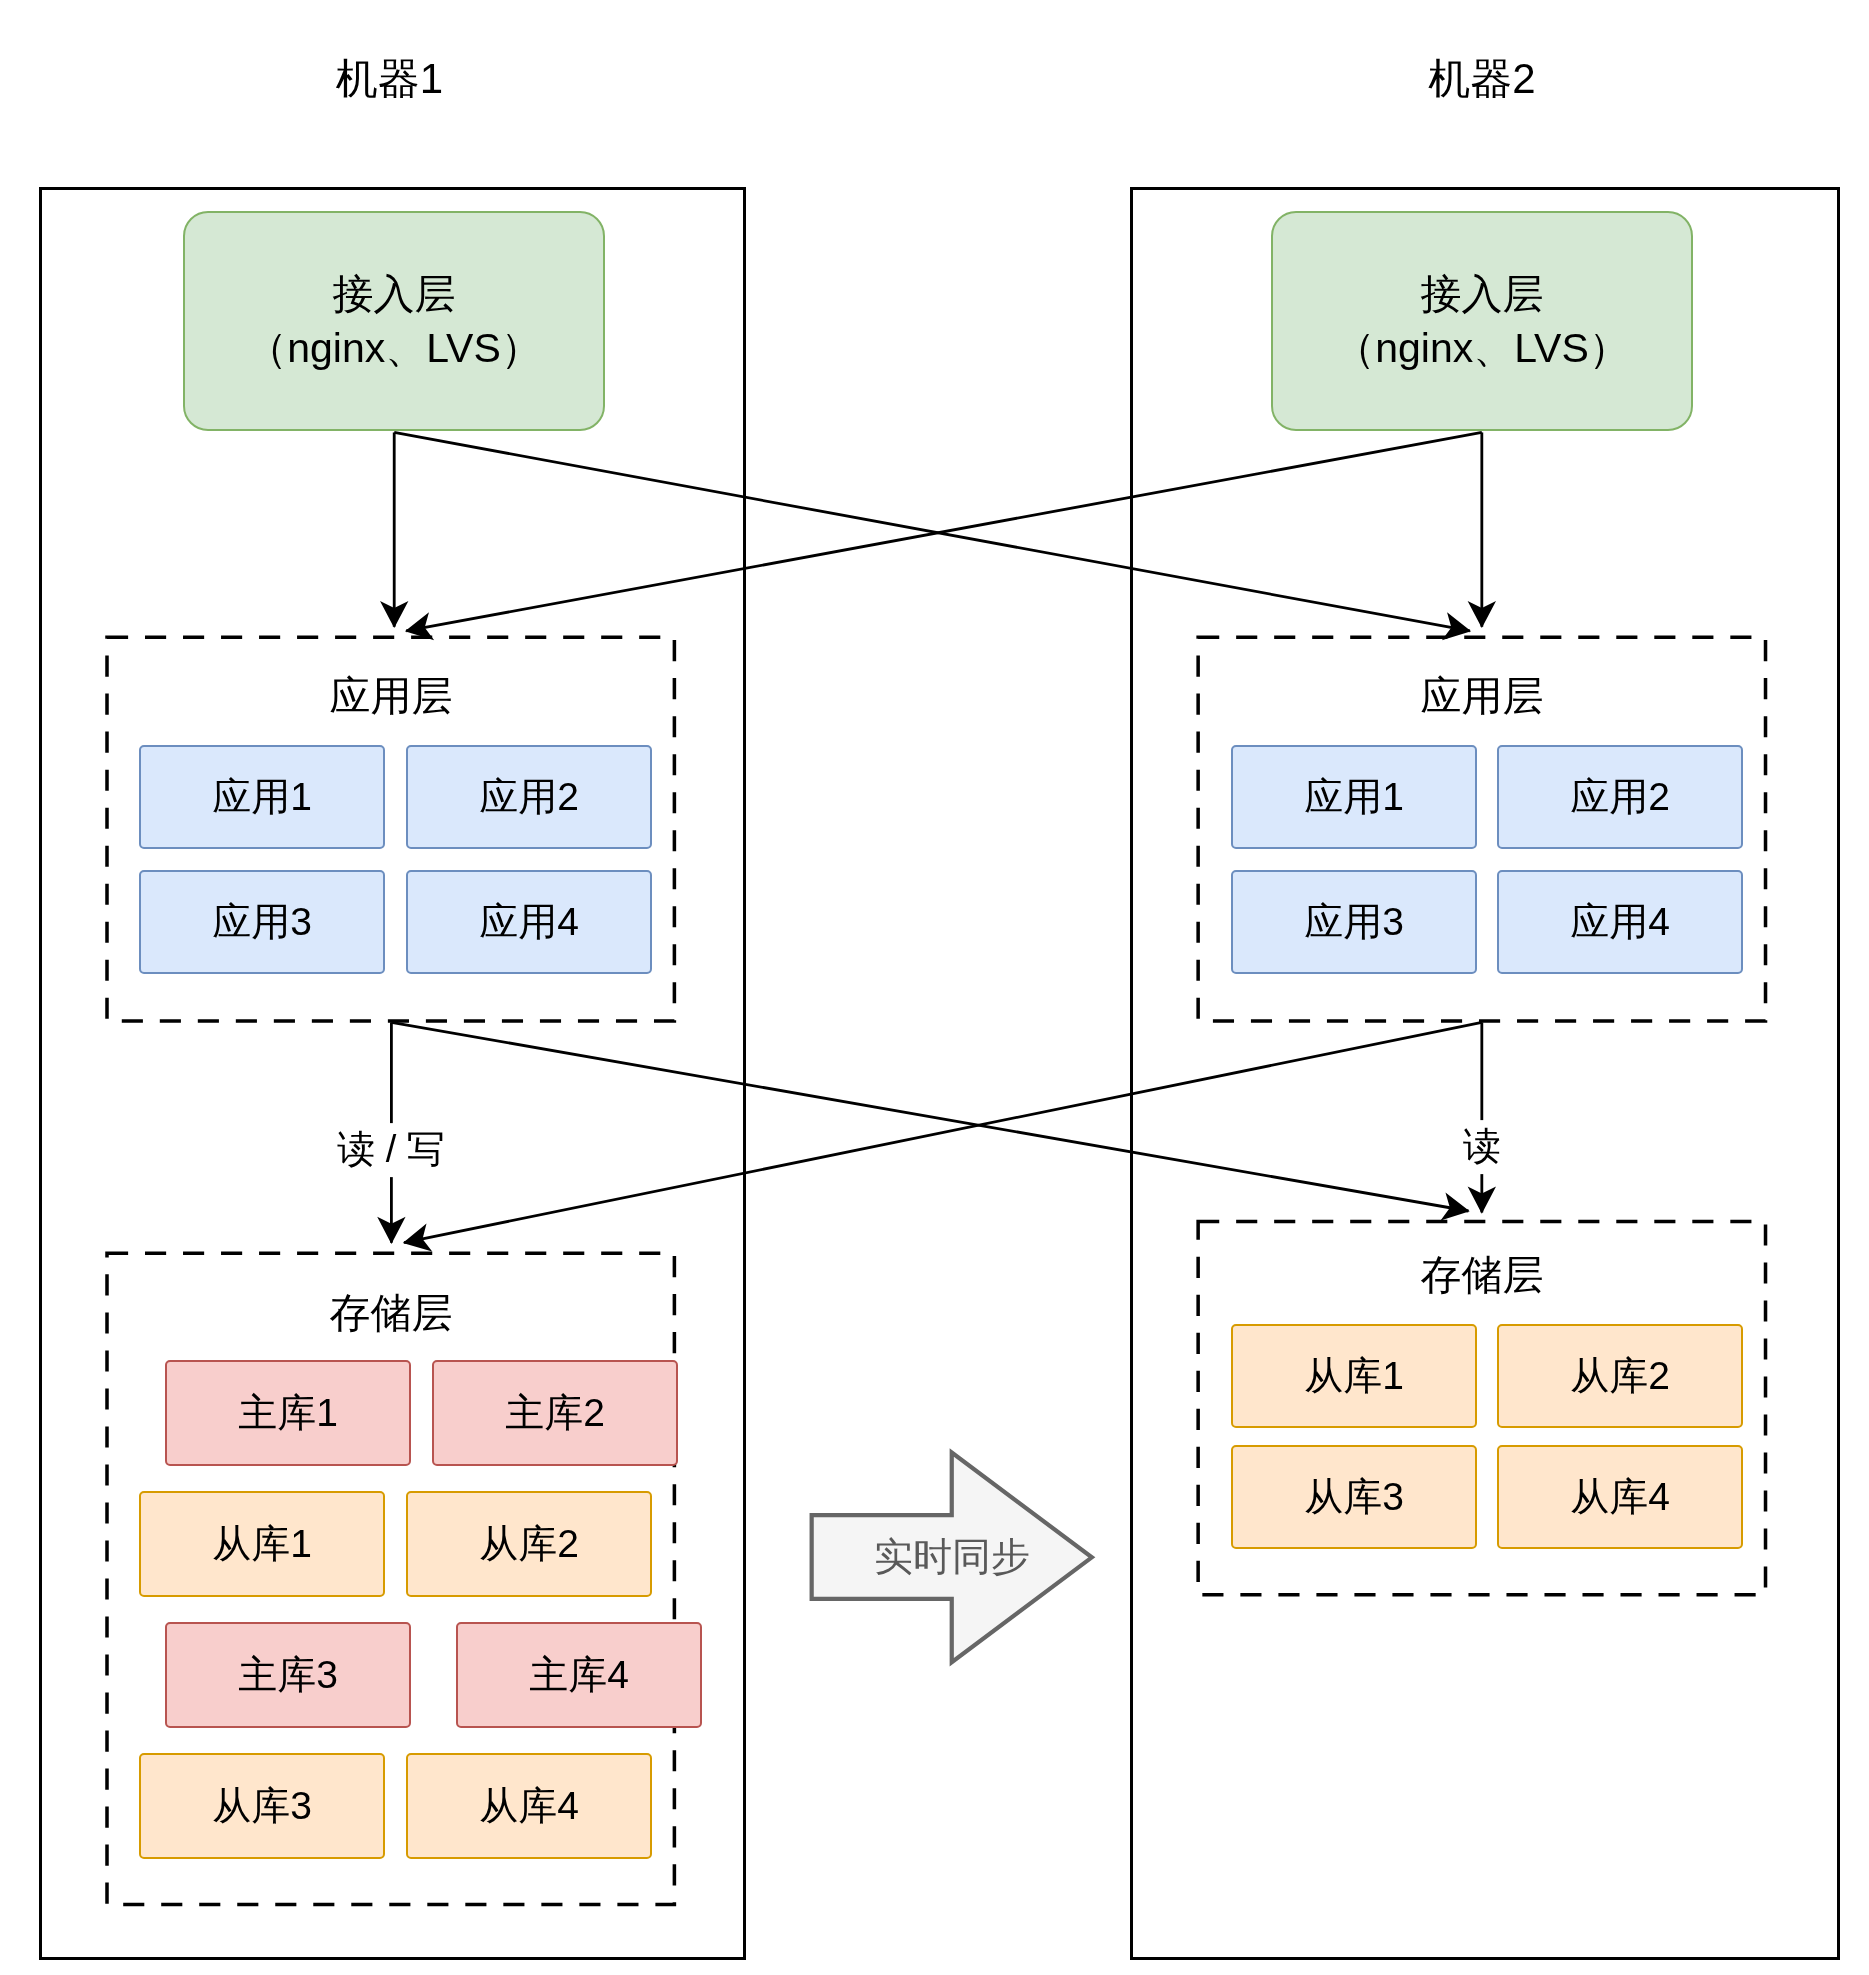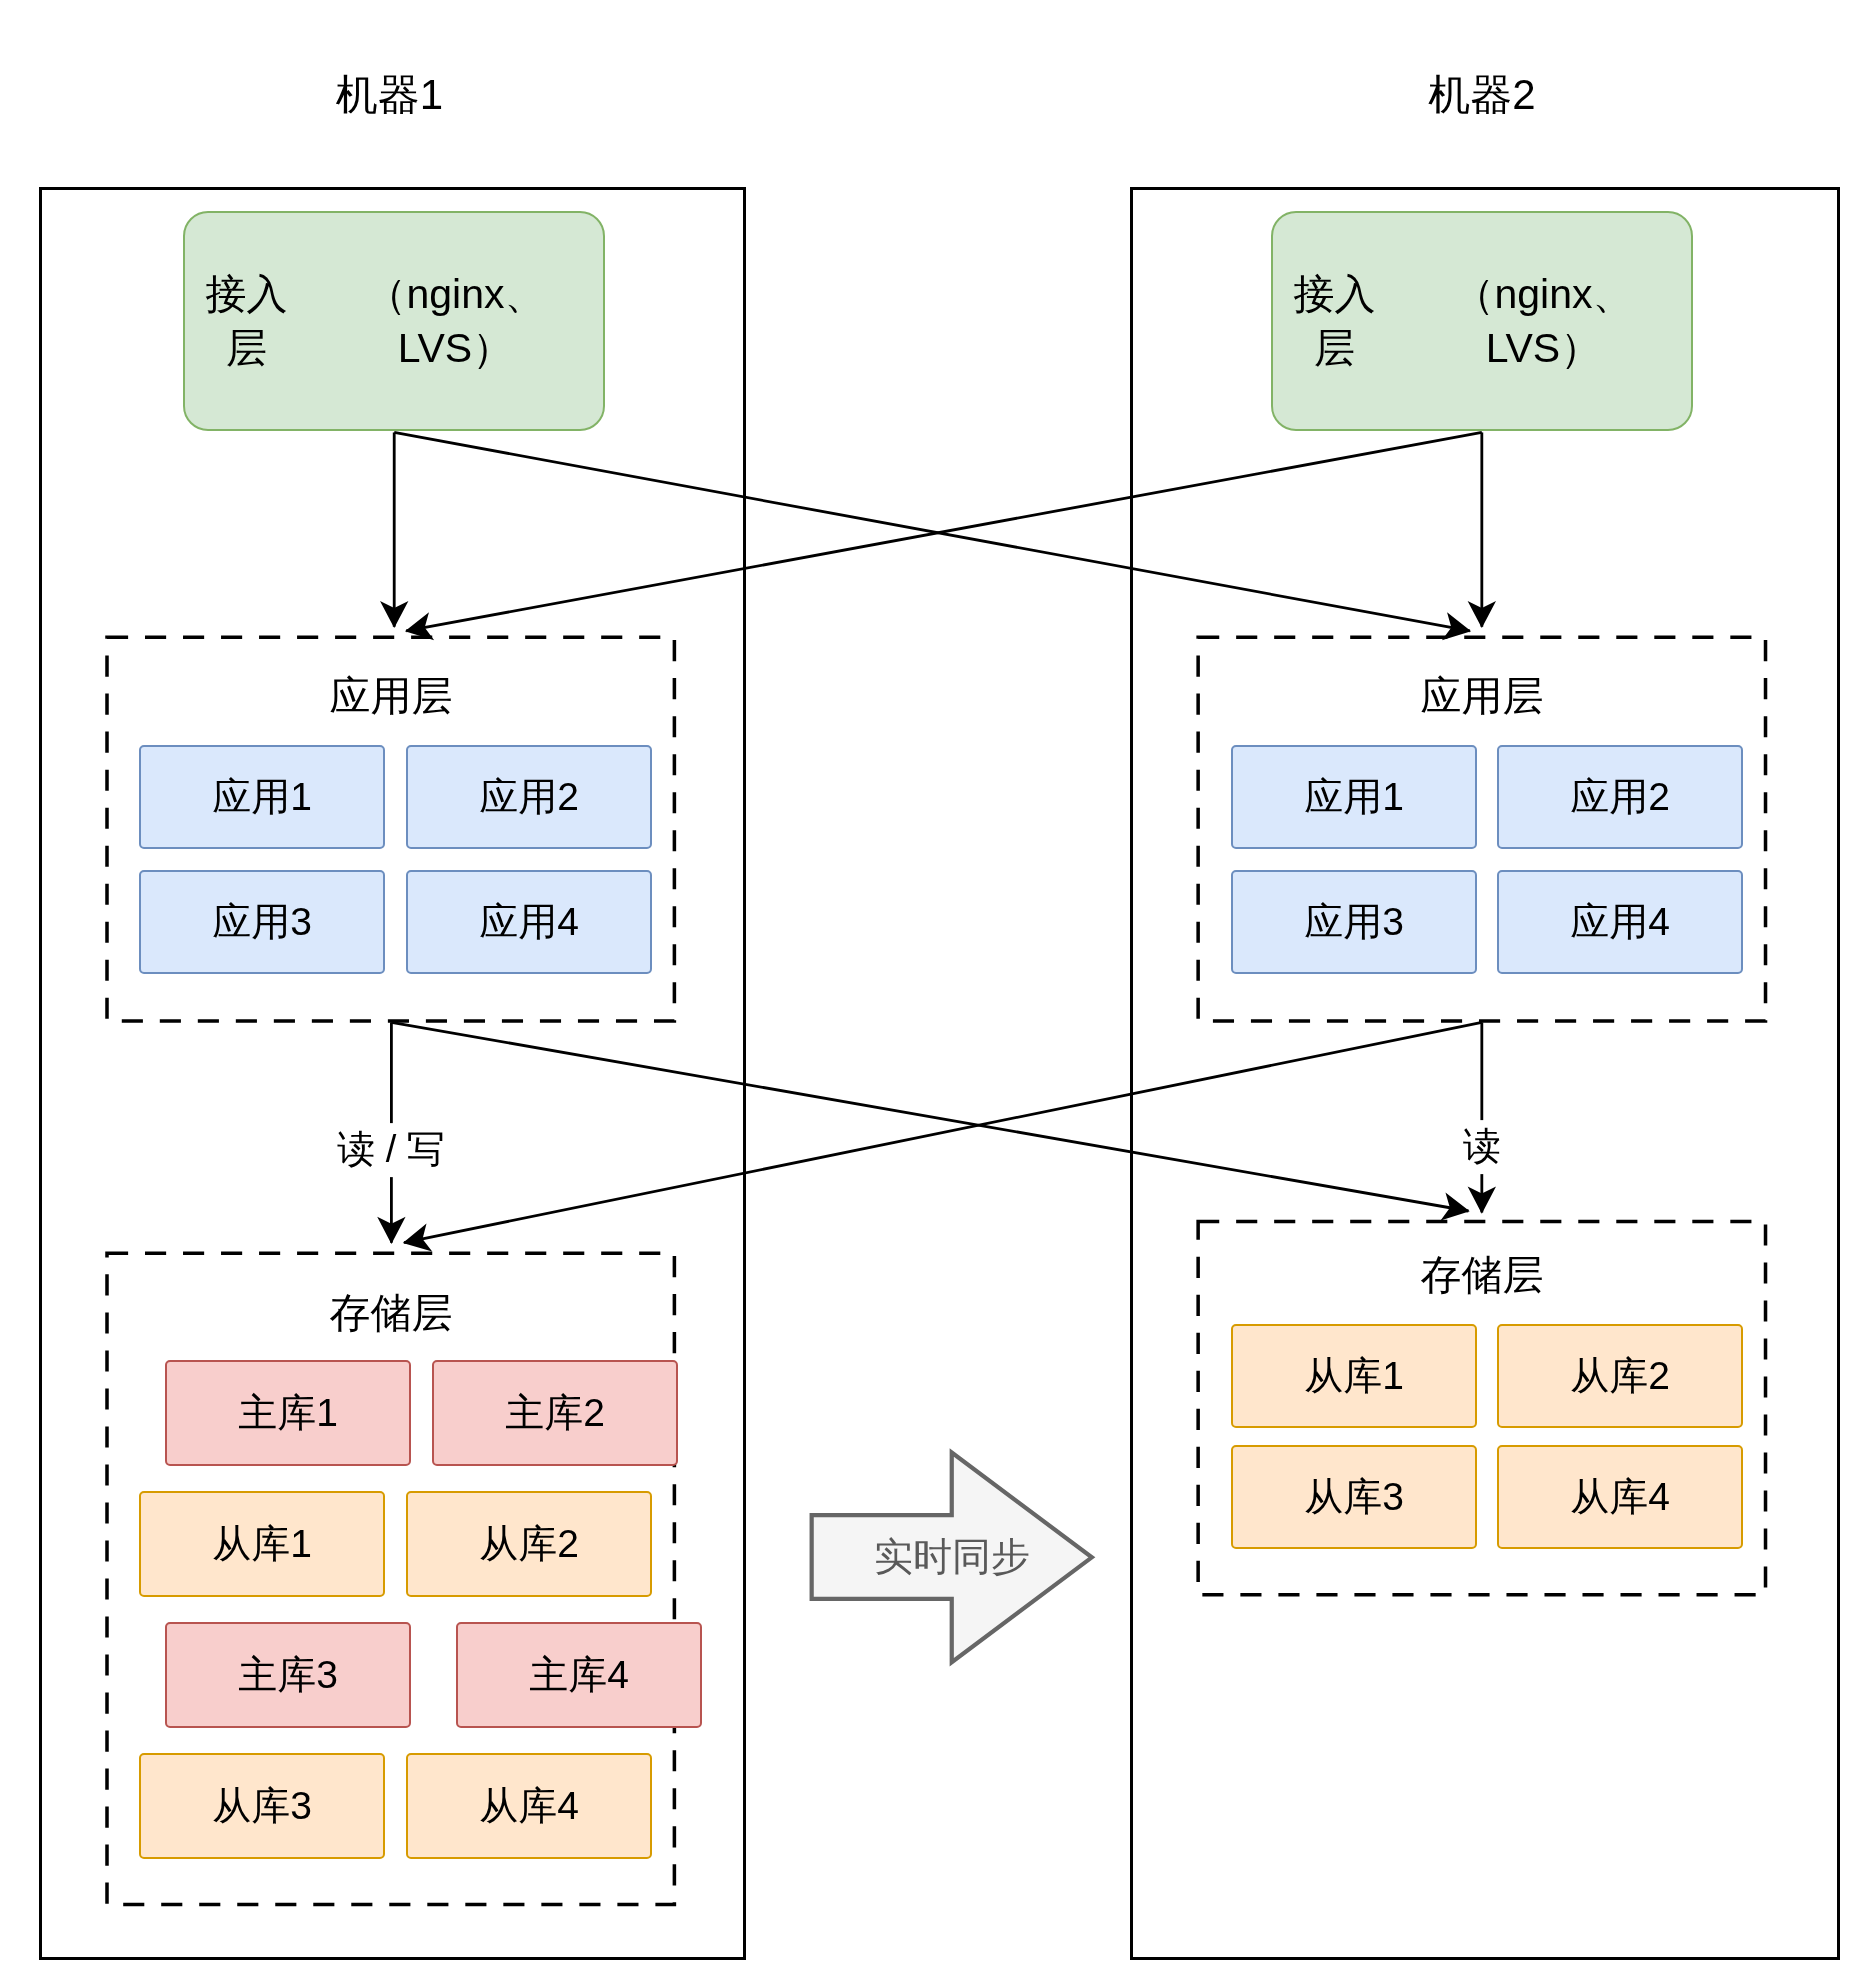--- a/index.html
+++ b/index.html
@@ -1,21 +1,21 @@
 <!DOCTYPE html>
 <html style="font-size:11.3px"><head>
 <meta charset="utf-8">
 <style>
   html,body { margin:0; padding:0; }
   body { width:1869px; height:1975px; background:#ffffff; font-family:"Liberation Sans", sans-serif; color:#000; }
   #canvas { position:relative; width:1869px; height:1975px; overflow:hidden; }
   svg.layer { position:absolute; left:0; top:0; z-index:1; }
   .machine { position:absolute; border:3.5px solid #000; background:transparent; z-index:0; }
-  .title { position:absolute; text-align:center; font-size:42px; z-index:2;margin-top:16px; }
-  .green { position:absolute; background:#d5e8d4; border:2.8px solid #82b366; border-radius:25px; display:flex; flex-direction:row; align-items:center; justify-content:center; font-size:41px; line-height:1.32; text-align:center; z-index:2; box-sizing:border-box; }
+  .title { position:absolute; text-align:center; font-size:42px; z-index:2; }
+  .green { position:absolute; background:#d5e8d4; border:2.8px solid #82b366; border-radius:25px; display:flex; flex-direction:column; align-items:center; justify-content:center; font-size:41px; line-height:1.32; text-align:center; z-index:2; box-sizing:border-box; }
   .layer-label { position:absolute; text-align:center; font-size:41px; z-index:2; }
   .box { position:absolute; box-sizing:border-box; display:flex; align-items:center; justify-content:center; font-size:39px; border-radius:5px; z-index:2; }
   .app { background:#dae8fc; border:2.8px solid #6c8ebf; }
   .master { background:#f8cecc; border:2.8px solid #b85450;margin-left:26px; }
   .slave { background:#ffe6cc; border:2.8px solid #d79b00; }
   .edge-label { position:absolute; background:#ffffff; font-size:38px; padding:1.4px 10px; transform:translate(-50%,-50%); z-index:3; white-space:nowrap;margin-top:23px; }
   .sync-label { position:absolute; font-size:39px; color:#595959; transform:translate(-50%,-50%); z-index:3; white-space:nowrap; }
 </style>
 </head>
 <body>

